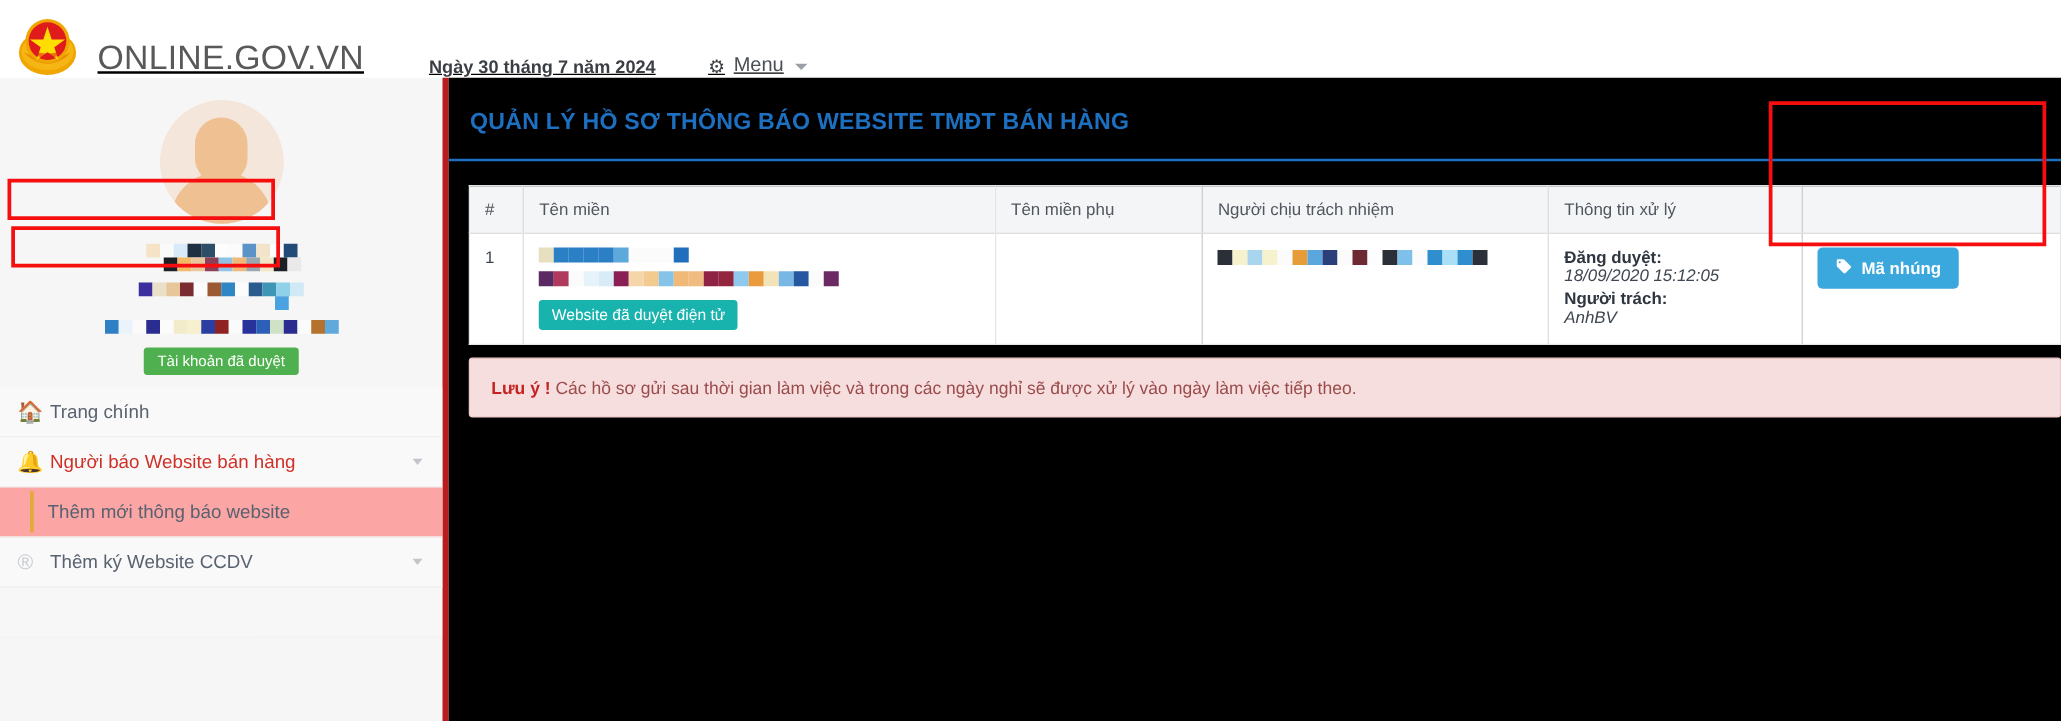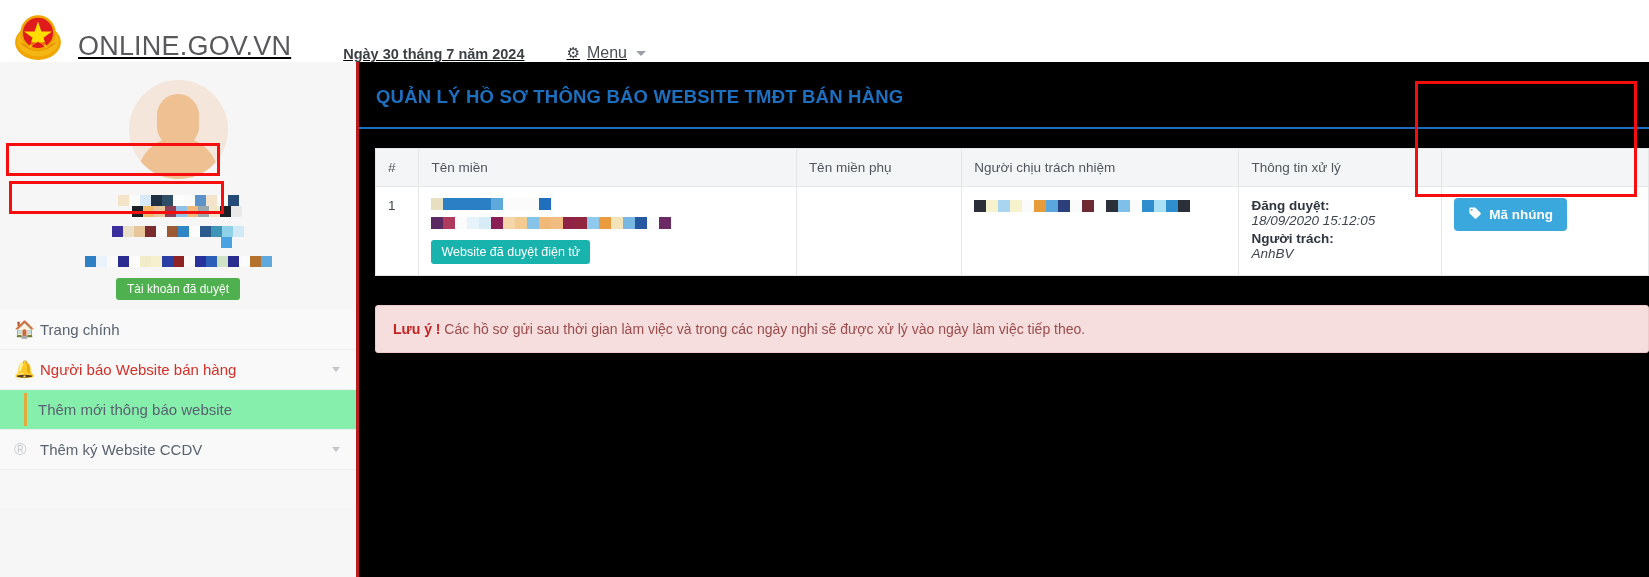--- a/index.html
+++ b/index.html
@@ -56,21 +56,21 @@
     margin-left: 2px;
   }
 
   
   .wrap { display: flex; height: 515px; }
 
   
   .sidebar {
     width: 359px; flex: 0 0 359px;
     background: #f6f6f6;
-    border-right: 3px solid #b91c1c;
+    border-right: 5px solid #b91c1c;
     position: relative;
     overflow: hidden;
   }
   .profile {
     padding: 18px 0 10px 0;
     display: flex; flex-direction: column; align-items: center;
   }
   .avatar {
     width: 99px; height: 99px; border-radius: 50%;
     background: #f4e6da;
@@ -137,21 +137,21 @@
     border-top: 5px solid #c2c6cb;
   }
   .menu-item.highlight .mi-label { color: #d03027; }
   .sub-item {
     display: flex; align-items: center;
     height: 40px;
     padding-left: 38px;
     font-size: 15px;
     color: #596270;
     border-bottom: 1px solid #eeeeee;
-    background: #86efac;
+    background: #fca5a5;
     cursor: pointer;
     position: relative;
   }
   .sub-item.active { background: #e4e5e7; }
   .sub-item.highlight { color: #d03027; }
   .sub-item.bar-left::before {
     content: ""; position: absolute; left: 24px; top: 3px; bottom: 3px;
     width: 3px; background: #e2a93b;
   }
   .redbox {
@@ -231,21 +231,21 @@
     font-weight: 700;
     padding: 8px 14px;
     border: none;
     border-radius: 4px;
     cursor: pointer;
     white-space: nowrap;
     font-family: "Liberation Sans", sans-serif;
   }
 
   .notice {
-    margin: 29px 0 0 16px;
+    margin: 10px 0 0 16px;
     width: calc(100% - 16px);
     background: #f7dede;
     border: 1px solid #f0caca;
     border-radius: 3px;
     padding: 15px 17px;
     font-size: 14px;
     color: #8a3a3a;
     white-space: nowrap;
   }
   .notice b { color: #c62222; font-weight: 700; }

